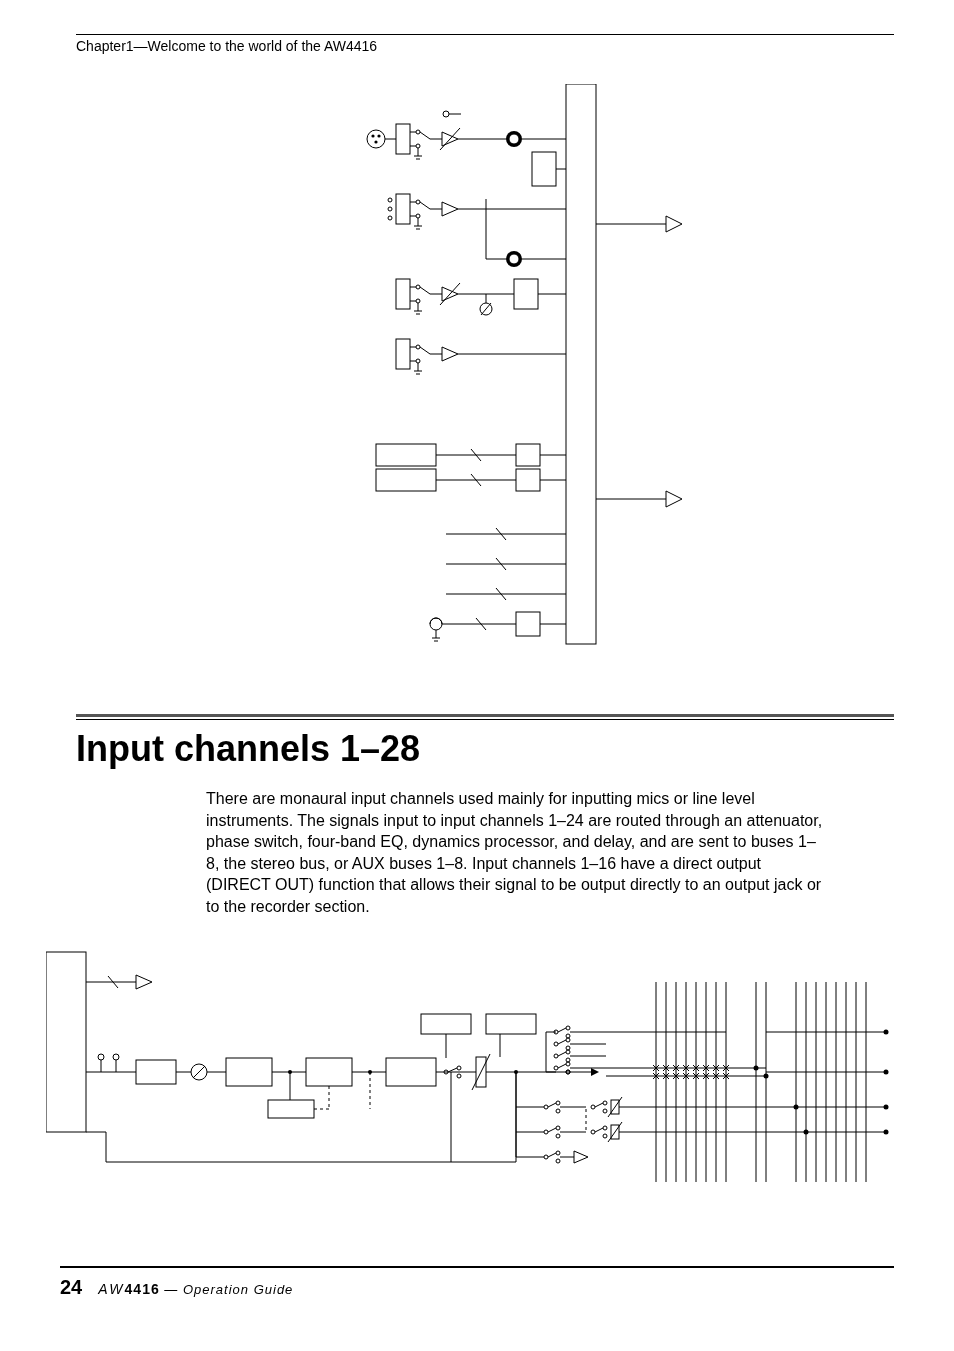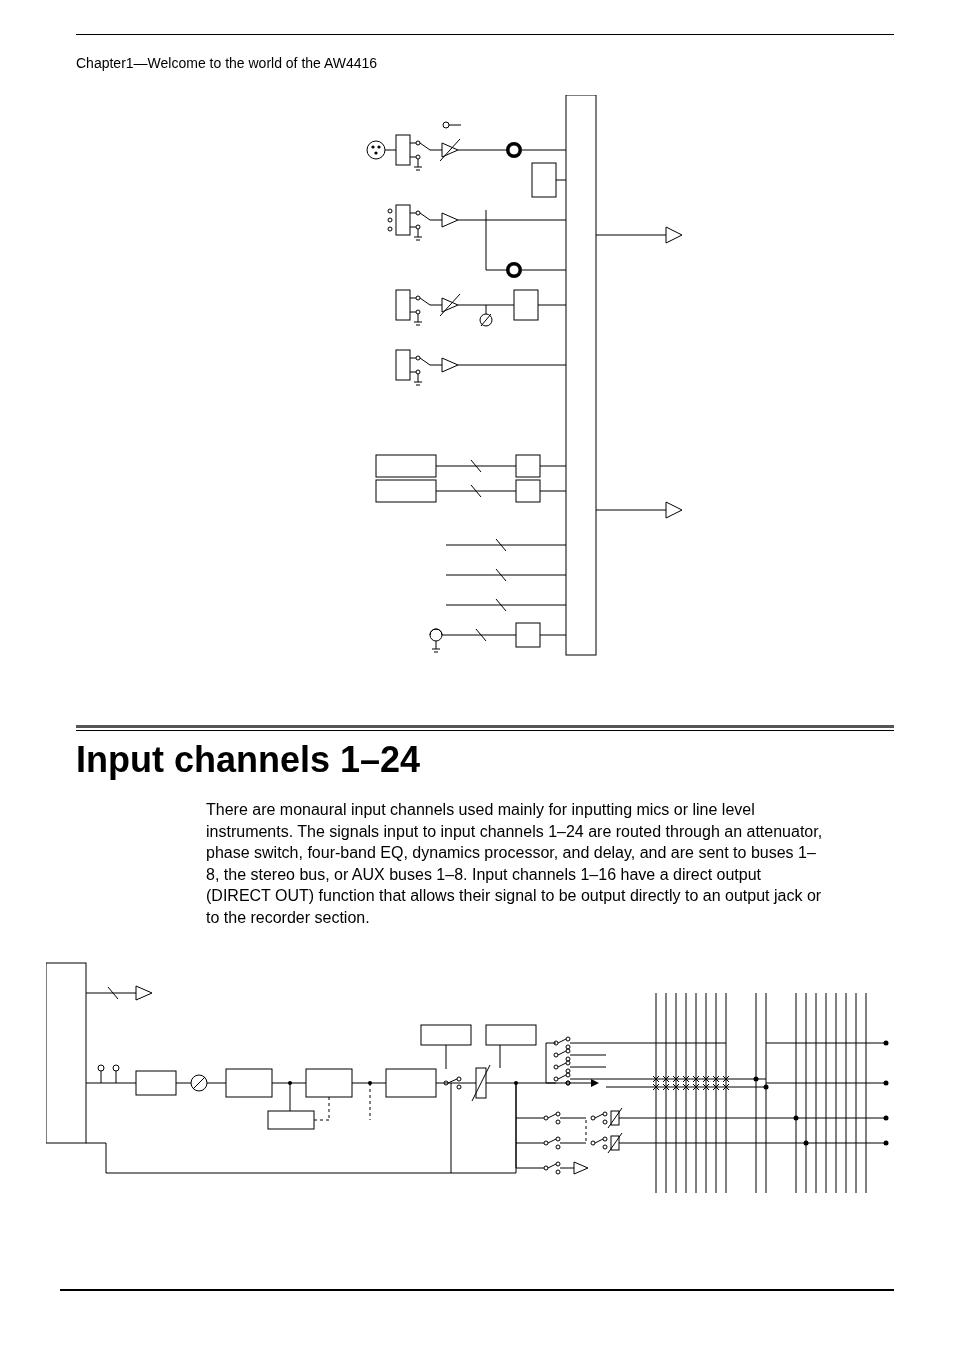--- a/index.html
+++ b/index.html
@@ -6,22 +6,22 @@
   html, body { background: #fff; }
   body {
     width: 954px;
     height: 1351px;
     font-family: "Times New Roman", Times, serif;
     position: relative;
     padding: 34px 60px 0 76px;
   }
   .header-wrap {
     border-top: 1px solid #000;
-    padding-top: 20px;
-    margin-bottom: 24px;
+    padding-top: 3px;
+    margin-bottom: 30px;
   }
   .chapter-header {
     font-family: "Helvetica Neue", Helvetica, Arial, sans-serif;
     font-size: 14px;
     color: #000;
   }
   .top-diagram {
     margin-left: 260px;
     margin-bottom: 56px;
   }
@@ -239,21 +239,21 @@
     <line class="st" x1="106" y1="10" x2="180" y2="10"></line>
     <line class="st" x1="140" y1="4" x2="150" y2="16"></line>
     <rect class="fw" x="180" y="-2" width="24" height="24"></rect>
     <line class="st" x1="204" y1="10" x2="230" y2="10"></line>
   </g>
 </svg>
 </div>
 
 <div class="section-rule-top"></div>
 <div class="section-rule-thin"></div>
-<h2 class="section-title">Input channels 1–24</h2>
+<h2 class="section-title">Input channels 1–28</h2>
 <p class="body-text">There are monaural input channels used mainly for inputting mics or line level instruments. The signals input to input channels 1–24 are routed through an attenuator, phase switch, four-band EQ, dynamics processor, and delay, and are sent to buses 1–8, the stereo bus, or AUX buses 1–8. Input channels 1–16 have a direct output (DIRECT OUT) function that allows their signal to be output directly to an output jack or to the recorder section.</p>
 
 <div class="wide-diagram">
 <svg width="870" height="260" viewBox="0 0 870 260">
 
   <rect class="fw" x="0" y="10" width="40" height="180"></rect>
 
   <line class="st" x1="40" y1="40" x2="90" y2="40"></line>
   <line class="st" x1="62" y1="34" x2="72" y2="46"></line>
   <polygon class="st" points="90,33 90,47 106,40"></polygon>
@@ -470,13 +470,17 @@
   <line class="st" x1="405" y1="130" x2="405" y2="220"></line>
   <line class="st" x1="60" y1="220" x2="470" y2="220"></line>
   <line class="st" x1="60" y1="190" x2="60" y2="220"></line>
   <line class="st" x1="40" y1="190" x2="60" y2="190"></line>
 
 </svg>
 </div>
 
 <div class="footer">
   <div class="footer-rule"></div>
+  <div class="footer-line">
+    <span class="page-num">24</span>
+    <span class="product"><span class="aw">AW</span><b>4416</b><span class="guide"> — Operation Guide</span></span>
+  </div>
 </div>
 
 </body></html>

